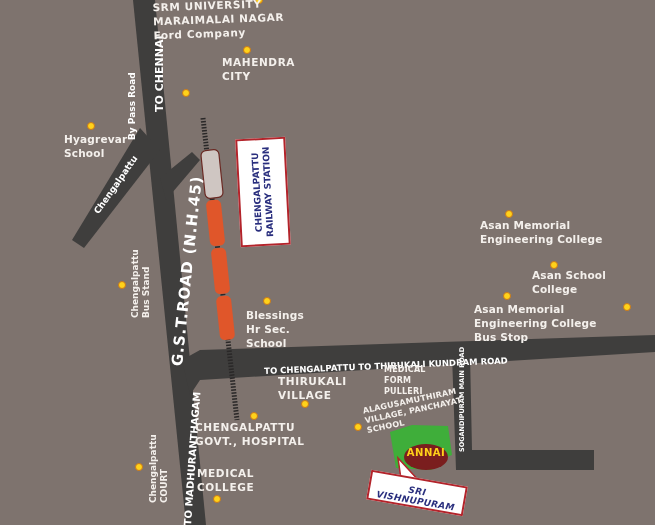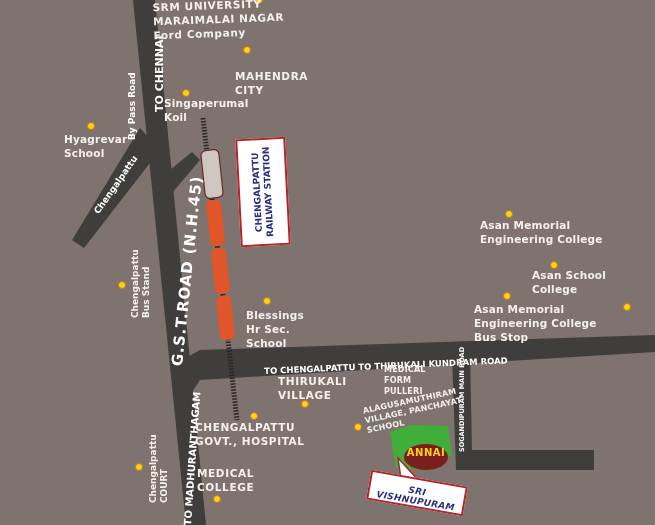--- a/index.html
+++ b/index.html
@@ -65,26 +65,24 @@
   <div class="vishnu-box">
     <div class="vishnu-text">SRI VISHNUPURAM</div>
   </div>
 
   <div class="dot" style="left:255px; top:-4px;"></div>
   <div class="lbl caps" style="left:153px; top:-2px; transform:rotate(-2deg);">SRM UNIVERSITY
 MARAIMALAI NAGAR
 Ford Company</div>
 
   <div class="dot" style="left:243px; top:46px;"></div>
-  <div class="lbl caps" style="left:222px; top:69px;margin-left:13px;">MAHENDRA
+  <div class="lbl caps" style="left:222px; top:55px;">MAHENDRA
 CITY</div>
 
   <div class="dot" style="left:182px; top:89px;"></div>
-  <div class="lbl" style="left:164px; top:96px;">Singaperumal
-Koil</div>
 
   <div class="dot" style="left:87px; top:122px;"></div>
   <div class="lbl" style="left:64px; top:132px;">Hyagrevar
 School</div>
 
   <div class="dot" style="left:118px; top:281px;"></div>
   <div class="road-lbl" style="left:130px; top:318px; font-size:9px; font-weight:bold; line-height:11px; white-space:pre; color:#f4f0ec; transform:rotate(-90deg);">Chengalpattu
 Bus Stand</div>
 
   <div class="dot" style="left:263px; top:297px;"></div>

